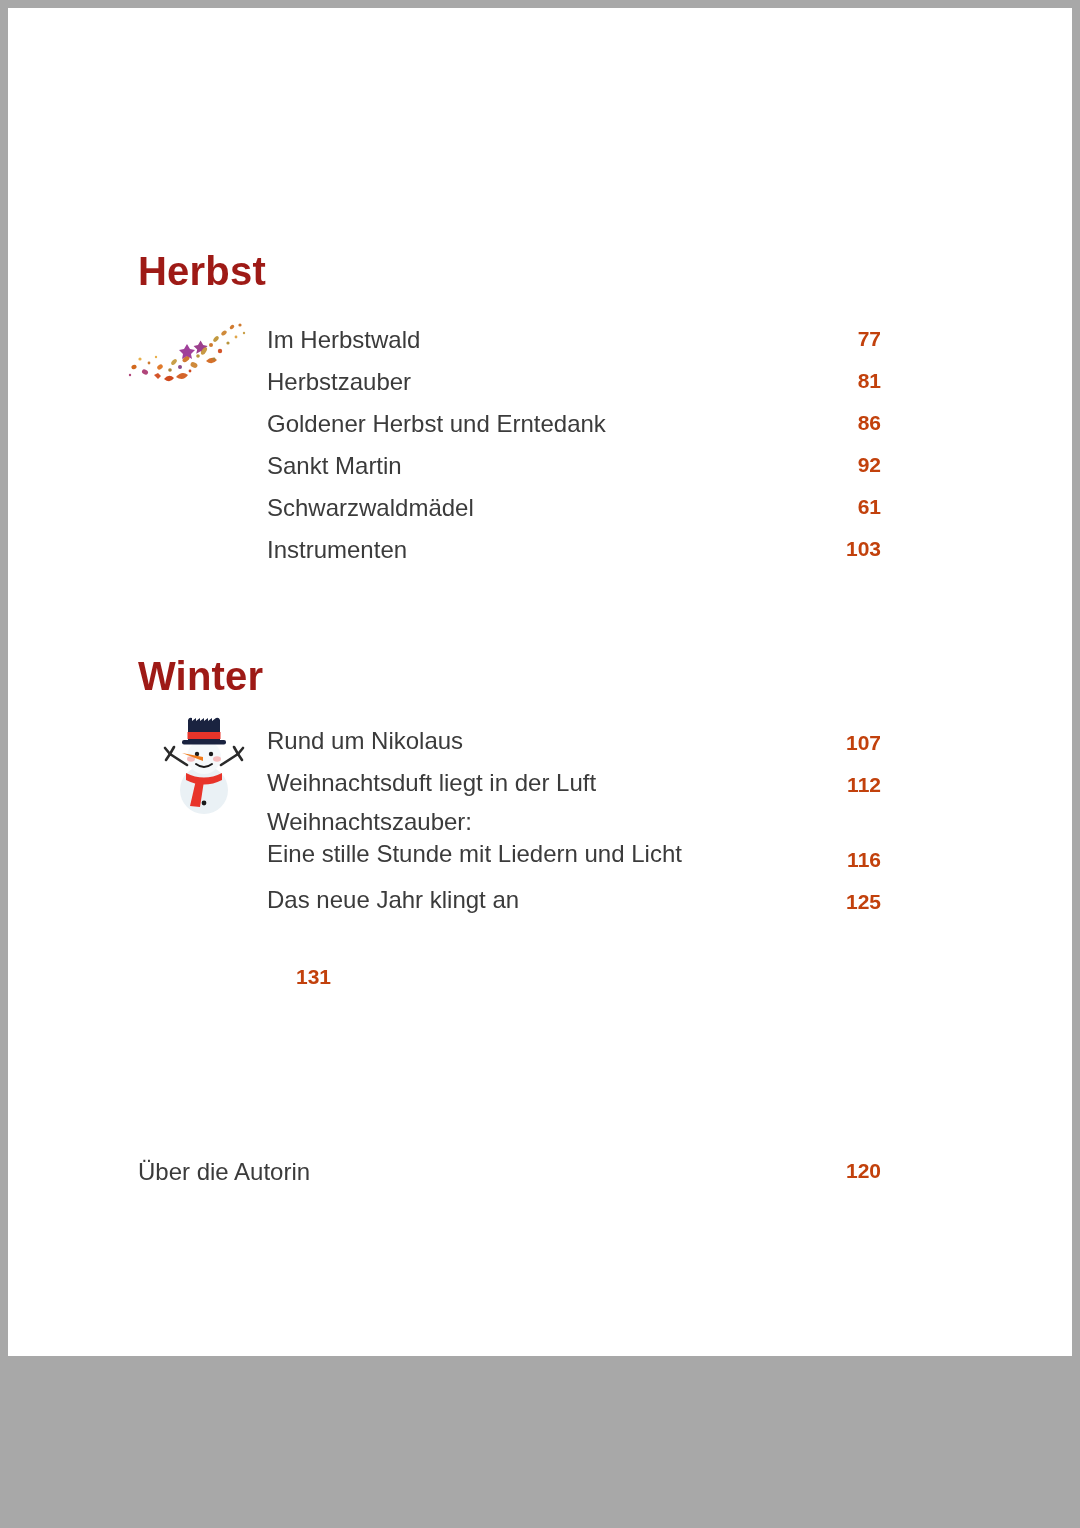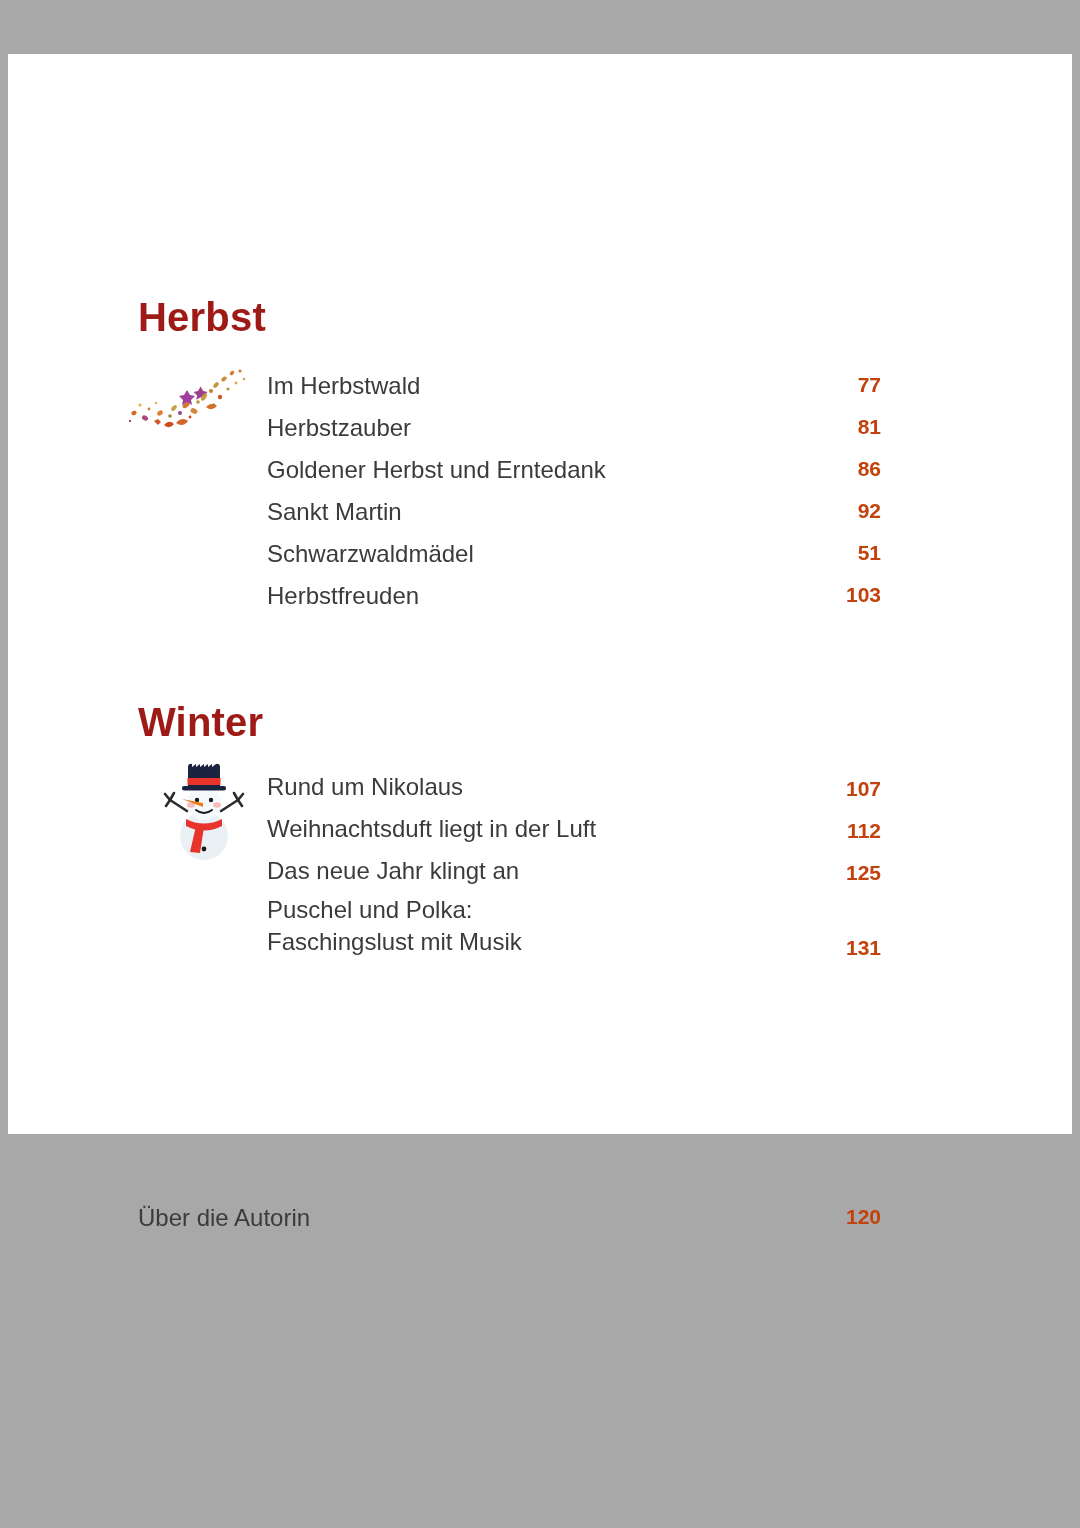--- a/index.html
+++ b/index.html
@@ -12,24 +12,23 @@
     height: 1528px;
     background: #a8a8a8;
     font-family: "Liberation Sans", sans-serif;
     overflow: hidden;
   }
   .page {
     position: absolute;
     left: 8px;
     top: 8px;
     width: 1064px;
-    height: 1080px;
+    height: 1348px;
     background: #ffffff;
     box-sizing: border-box;
-    margin-top: 46px;
   }
 
   
   .section-heading {
     position: absolute;
     left: 130px;
     font-size: 40px;
     font-weight: bold;
     color: #9e1a16;
     letter-spacing: 0.2px;
@@ -162,24 +161,24 @@
     <div class="toc-row">
       <span class="toc-title">Goldener Herbst und Erntedank</span>
       <span class="toc-page">86</span>
     </div>
     <div class="toc-row">
       <span class="toc-title">Sankt Martin</span>
       <span class="toc-page">92</span>
     </div>
     <div class="toc-row">
       <span class="toc-title">Schwarzwaldmädel</span>
-      <span class="toc-page">51</span>
-    </div>
-    <div class="toc-row">
-      <span class="toc-title">Herbstfreuden</span>
+      <span class="toc-page">61</span>
+    </div>
+    <div class="toc-row">
+      <span class="toc-title">Instrumenten</span>
       <span class="toc-page">103</span>
     </div>
   </div>
 
   <div class="section-heading" id="heading-winter">Winter</div>
 
   <div class="decor" id="decor-snowman">
     <svg viewBox="0 0 96 108" width="96" height="108" aria-hidden="true">
 
       <circle cx="48" cy="80" r="24" fill="#eaf1f5"></circle>
@@ -221,27 +220,30 @@
 
   <div class="toc-block" id="block-winter">
     <div class="toc-row single">
       <span class="toc-title">Rund um Nikolaus</span>
       <span class="toc-page">107</span>
     </div>
     <div class="toc-row single">
       <span class="toc-title">Weihnachtsduft liegt in der Luft</span>
       <span class="toc-page">112</span>
     </div>
+    <div class="toc-row double">
+      <span class="toc-title two-line">Weihnachtszauber:
+Eine stille Stunde mit Liedern und Licht</span>
+      <span class="toc-page">116</span>
+    </div>
     <div class="toc-row single">
       <span class="toc-title">Das neue Jahr klingt an</span>
       <span class="toc-page">125</span>
     </div>
     <div class="toc-row double">
-      <span class="toc-title two-line">Puschel und Polka:
-Faschingslust mit Musik</span>
       <span class="toc-page">131</span>
     </div>
   </div>
 
   <div class="toc-block" id="block-back">
     <div class="toc-row">
       <span class="toc-title">Über die Autorin</span>
       <span class="toc-page">120</span>
     </div>
   </div>

